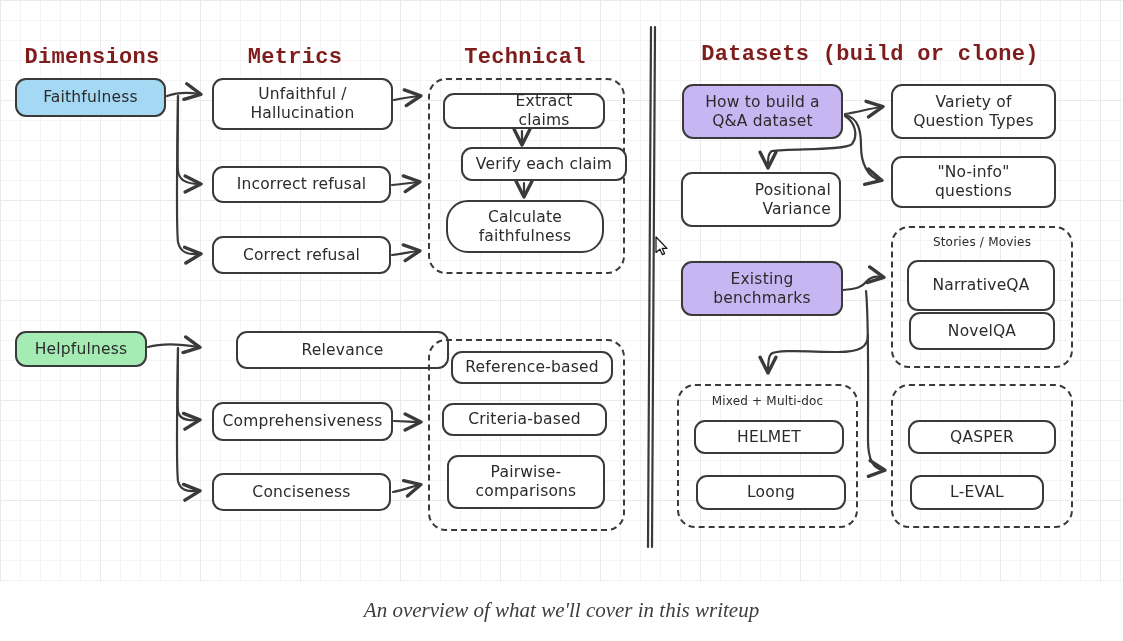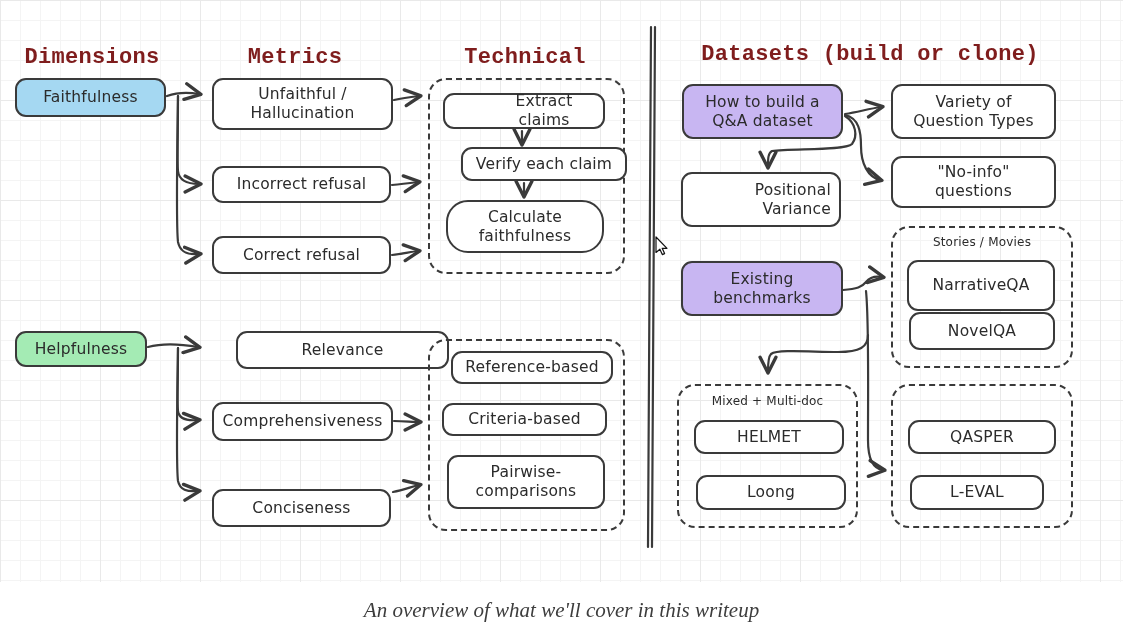--- a/index.html
+++ b/index.html
@@ -109,21 +109,21 @@
 <div class="node" style="left:212px;top:166px;width:179px;height:37px;">Incorrect refusal</div>
 <div class="node" style="left:212px;top:236px;width:179px;height:38px;">Correct refusal</div>
 
 <div class="group" style="left:428px;top:78px;width:197px;height:196px;"></div>
 <div class="node" style="left:443px;top:93px;width:162px;height:36px;padding-left:48px;">Extract claims</div>
 <div class="node" style="left:441px;top:147px;width:166px;height:34px;margin-left:20px;">Verify each claim</div>
 <div class="node" style="left:446px;top:200px;width:158px;height:53px;border-radius:22px;">Calculate faithfulness</div>
 
 <div class="node" style="left:212px;top:331px;width:213px;height:38px;margin-left:24px;">Relevance</div>
 <div class="node" style="left:212px;top:402px;width:181px;height:39px;">Comprehensiveness</div>
-<div class="node" style="left:212px;top:473px;width:179px;height:38px;margin-top:16px;">Conciseness</div>
+<div class="node" style="left:212px;top:473px;width:179px;height:38px;">Conciseness</div>
 
 <div class="group" style="left:428px;top:339px;width:197px;height:192px;"></div>
 <div class="node" style="left:444px;top:351px;width:162px;height:33px;margin-left:7px;">Reference-based</div>
 <div class="node" style="left:442px;top:403px;width:165px;height:33px;">Criteria-based</div>
 <div class="node" style="left:447px;top:455px;width:158px;height:54px;">Pairwise-comparisons</div>
 
 <div class="node fill-purple" style="left:682px;top:84px;width:161px;height:55px;">How to build a Q&amp;A dataset</div>
 <div class="node" style="left:891px;top:84px;width:165px;height:55px;">Variety of Question Types</div>
 <div class="node" style="left:681px;top:172px;width:160px;height:55px;text-align:right;">Positional Variance</div>
 <div class="node" style="left:891px;top:156px;width:165px;height:52px;">"No-info" questions</div>

